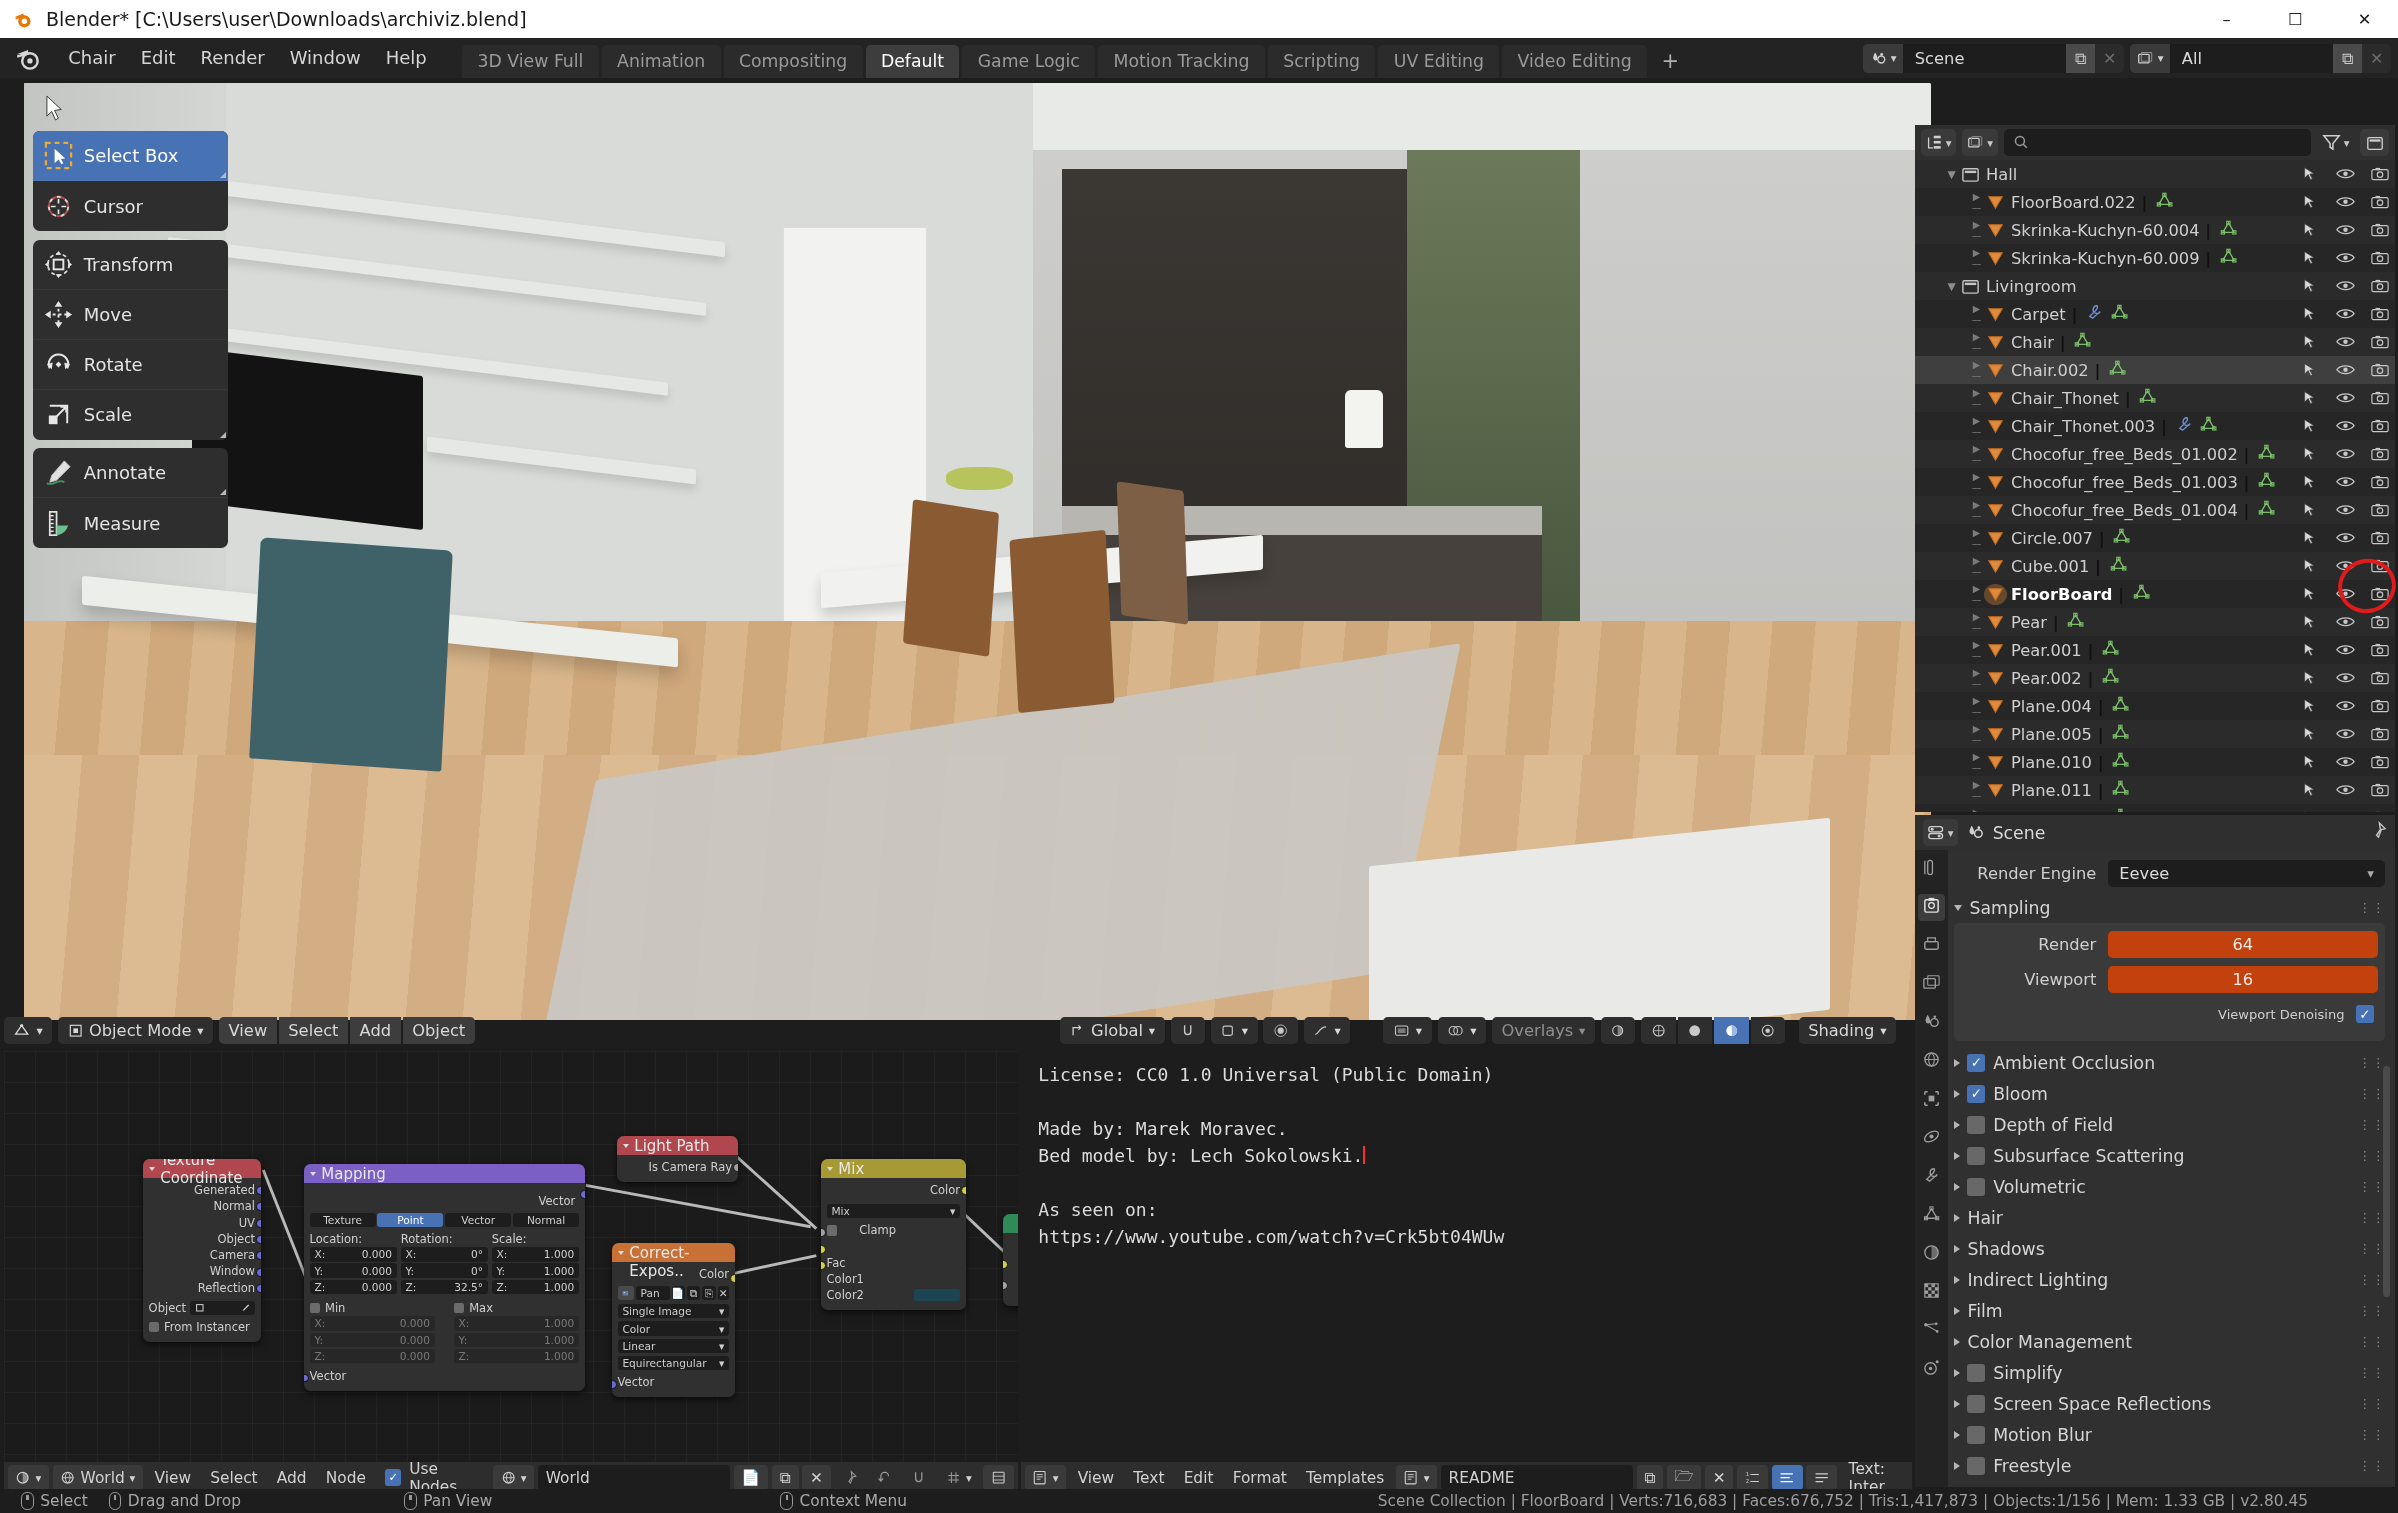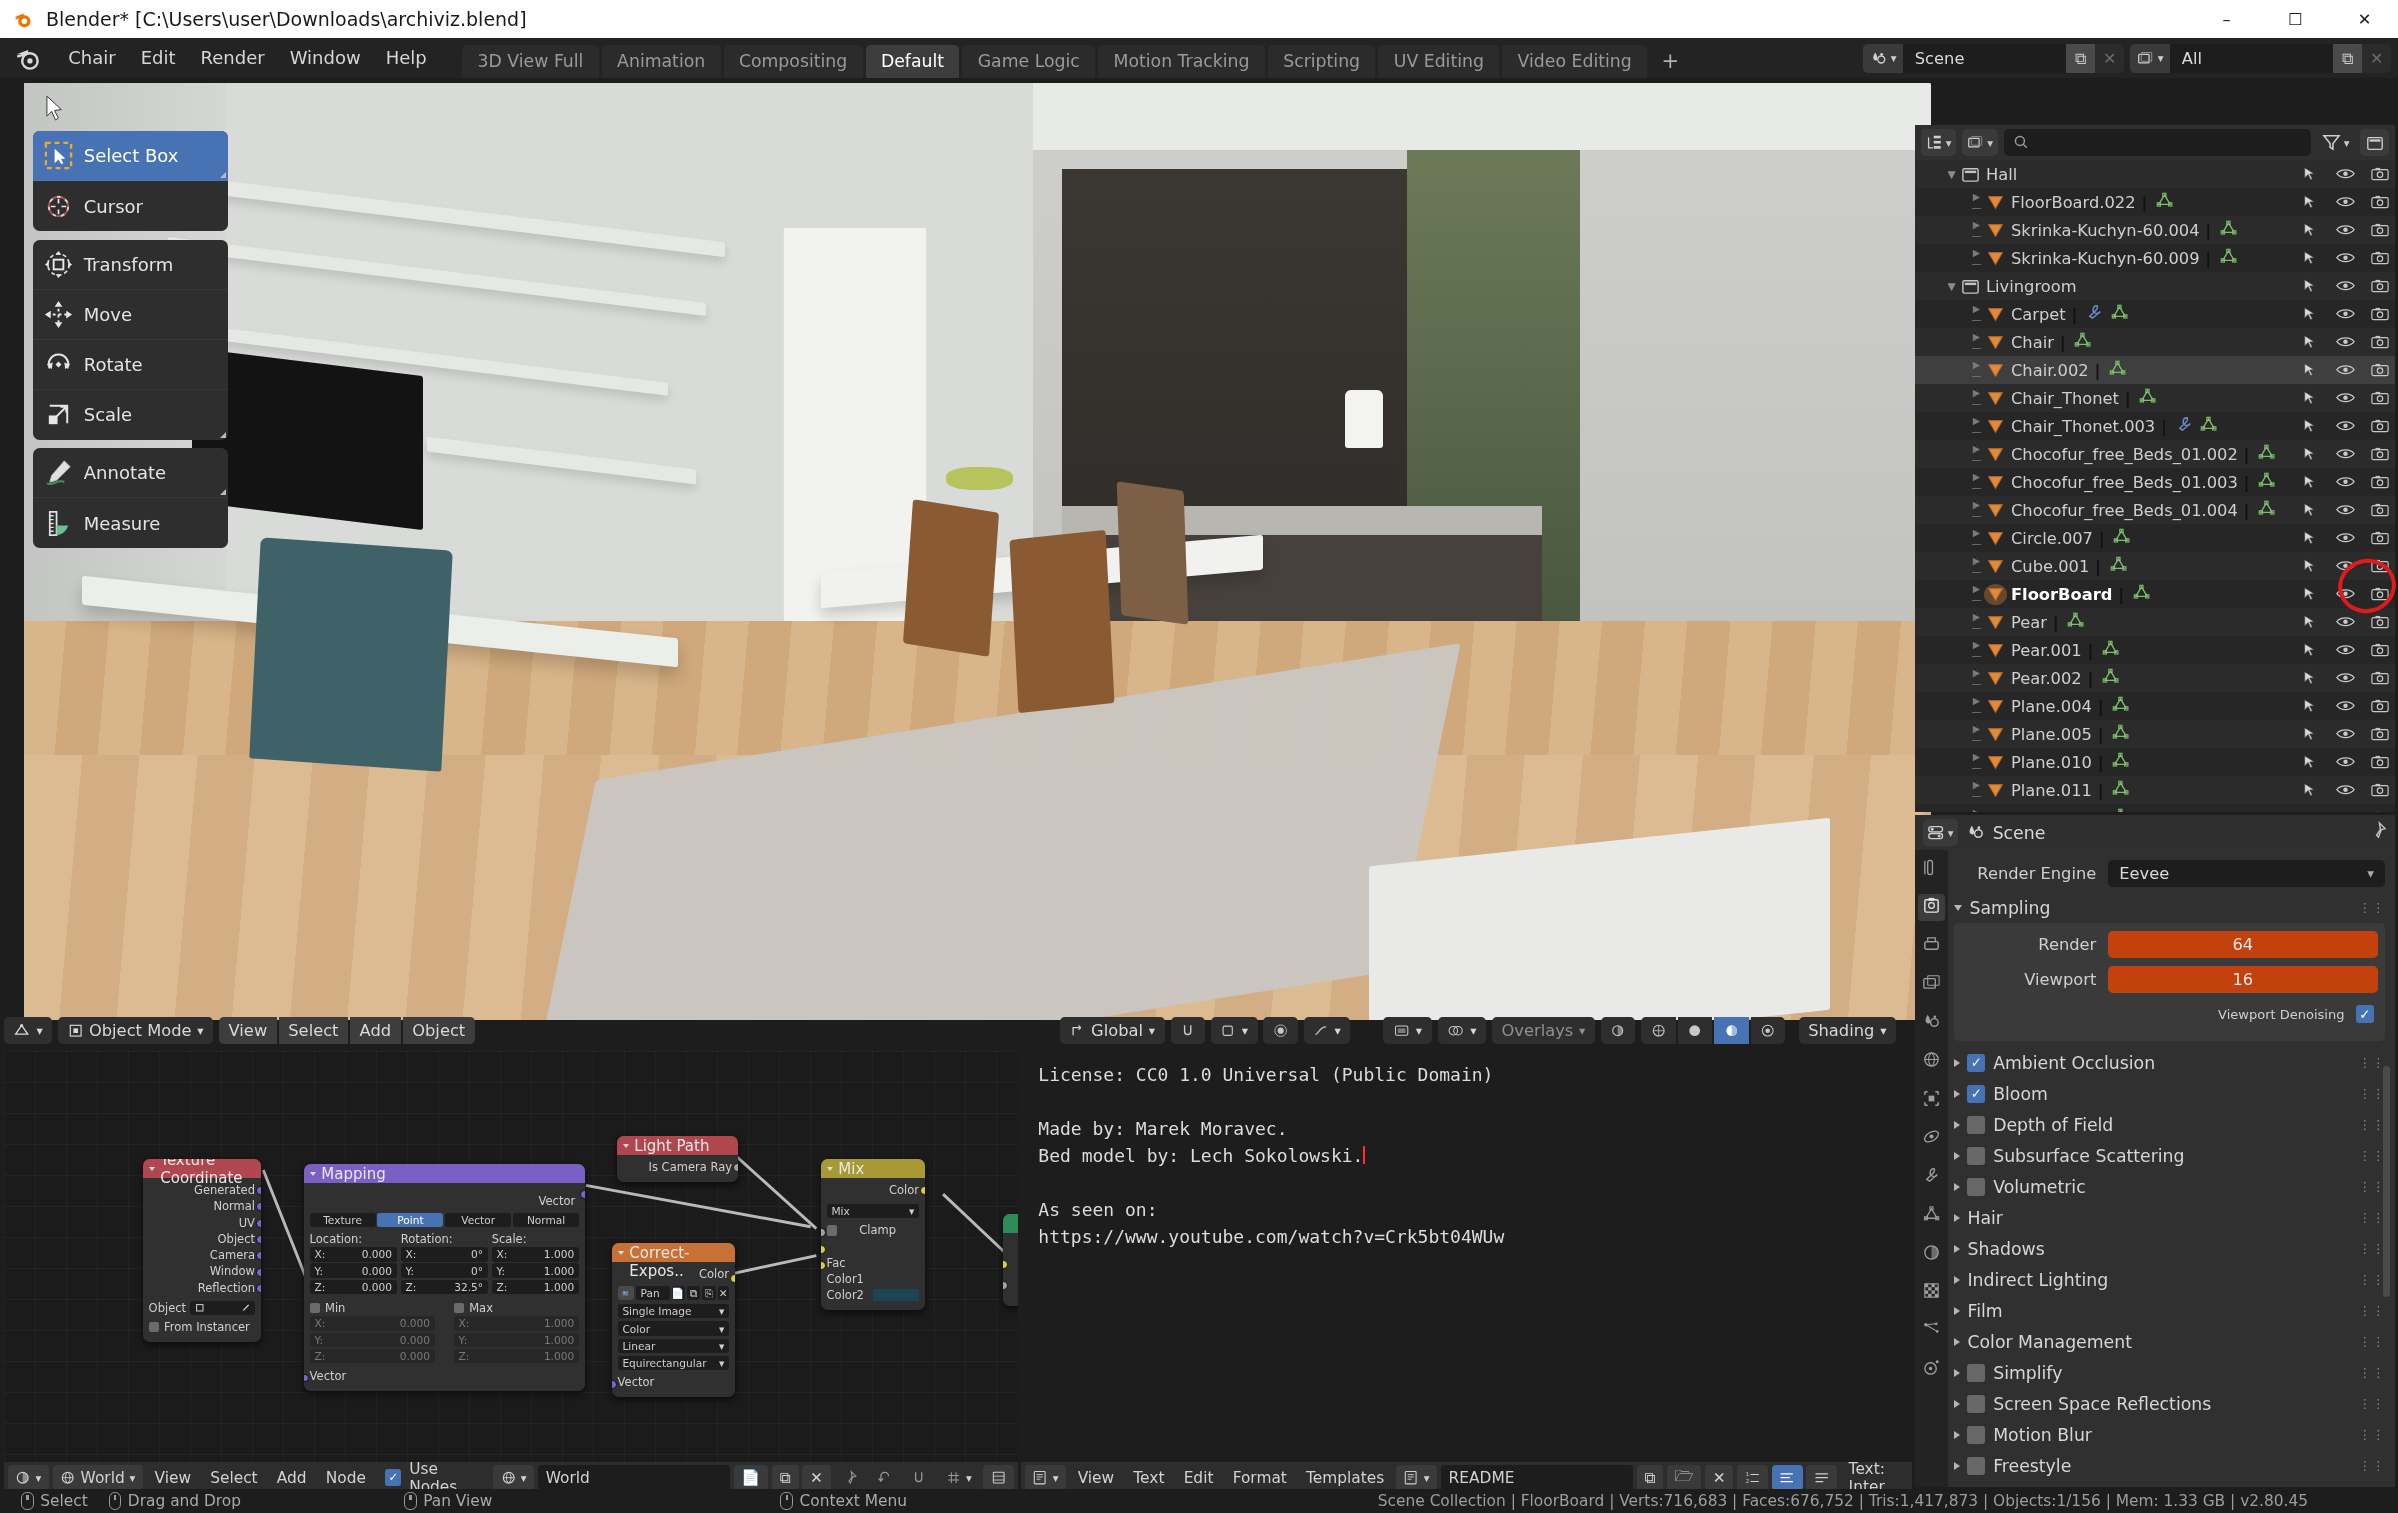--- a/index.html
+++ b/index.html
@@ -2010,21 +2010,21 @@
         <div class="nfield" style="margin-bottom:3.8px">
             <span>Equirectangular</span>
             <span>▾</span>
           </div>
         <div class="nrow">Vector</div>
       </div>
       <span class="nsock" style="right:-3.8px;top:31px;background:#d4cf3c"></span>
       <span class="nsock" style="left:-3.8px;bottom:8.6px;background:#6a6ad0"></span>
     </div>
 
-    <div class="node" style="left:817px;top:108px;width:104px">
+    <div class="node" style="left:817px;top:108px;width:145px">
       <div class="node-hdr" style="background:#a79a34">
         <span class="ntri"></span>
         <span>Mix</span>
       </div>
       <div class="node-body">
         <div class="nrow r">Color</div>
         <div class="nfield" style="margin:5.8px 0 3.8px 0">
             <span>Mix</span>
             <span>▾</span>
           </div>

